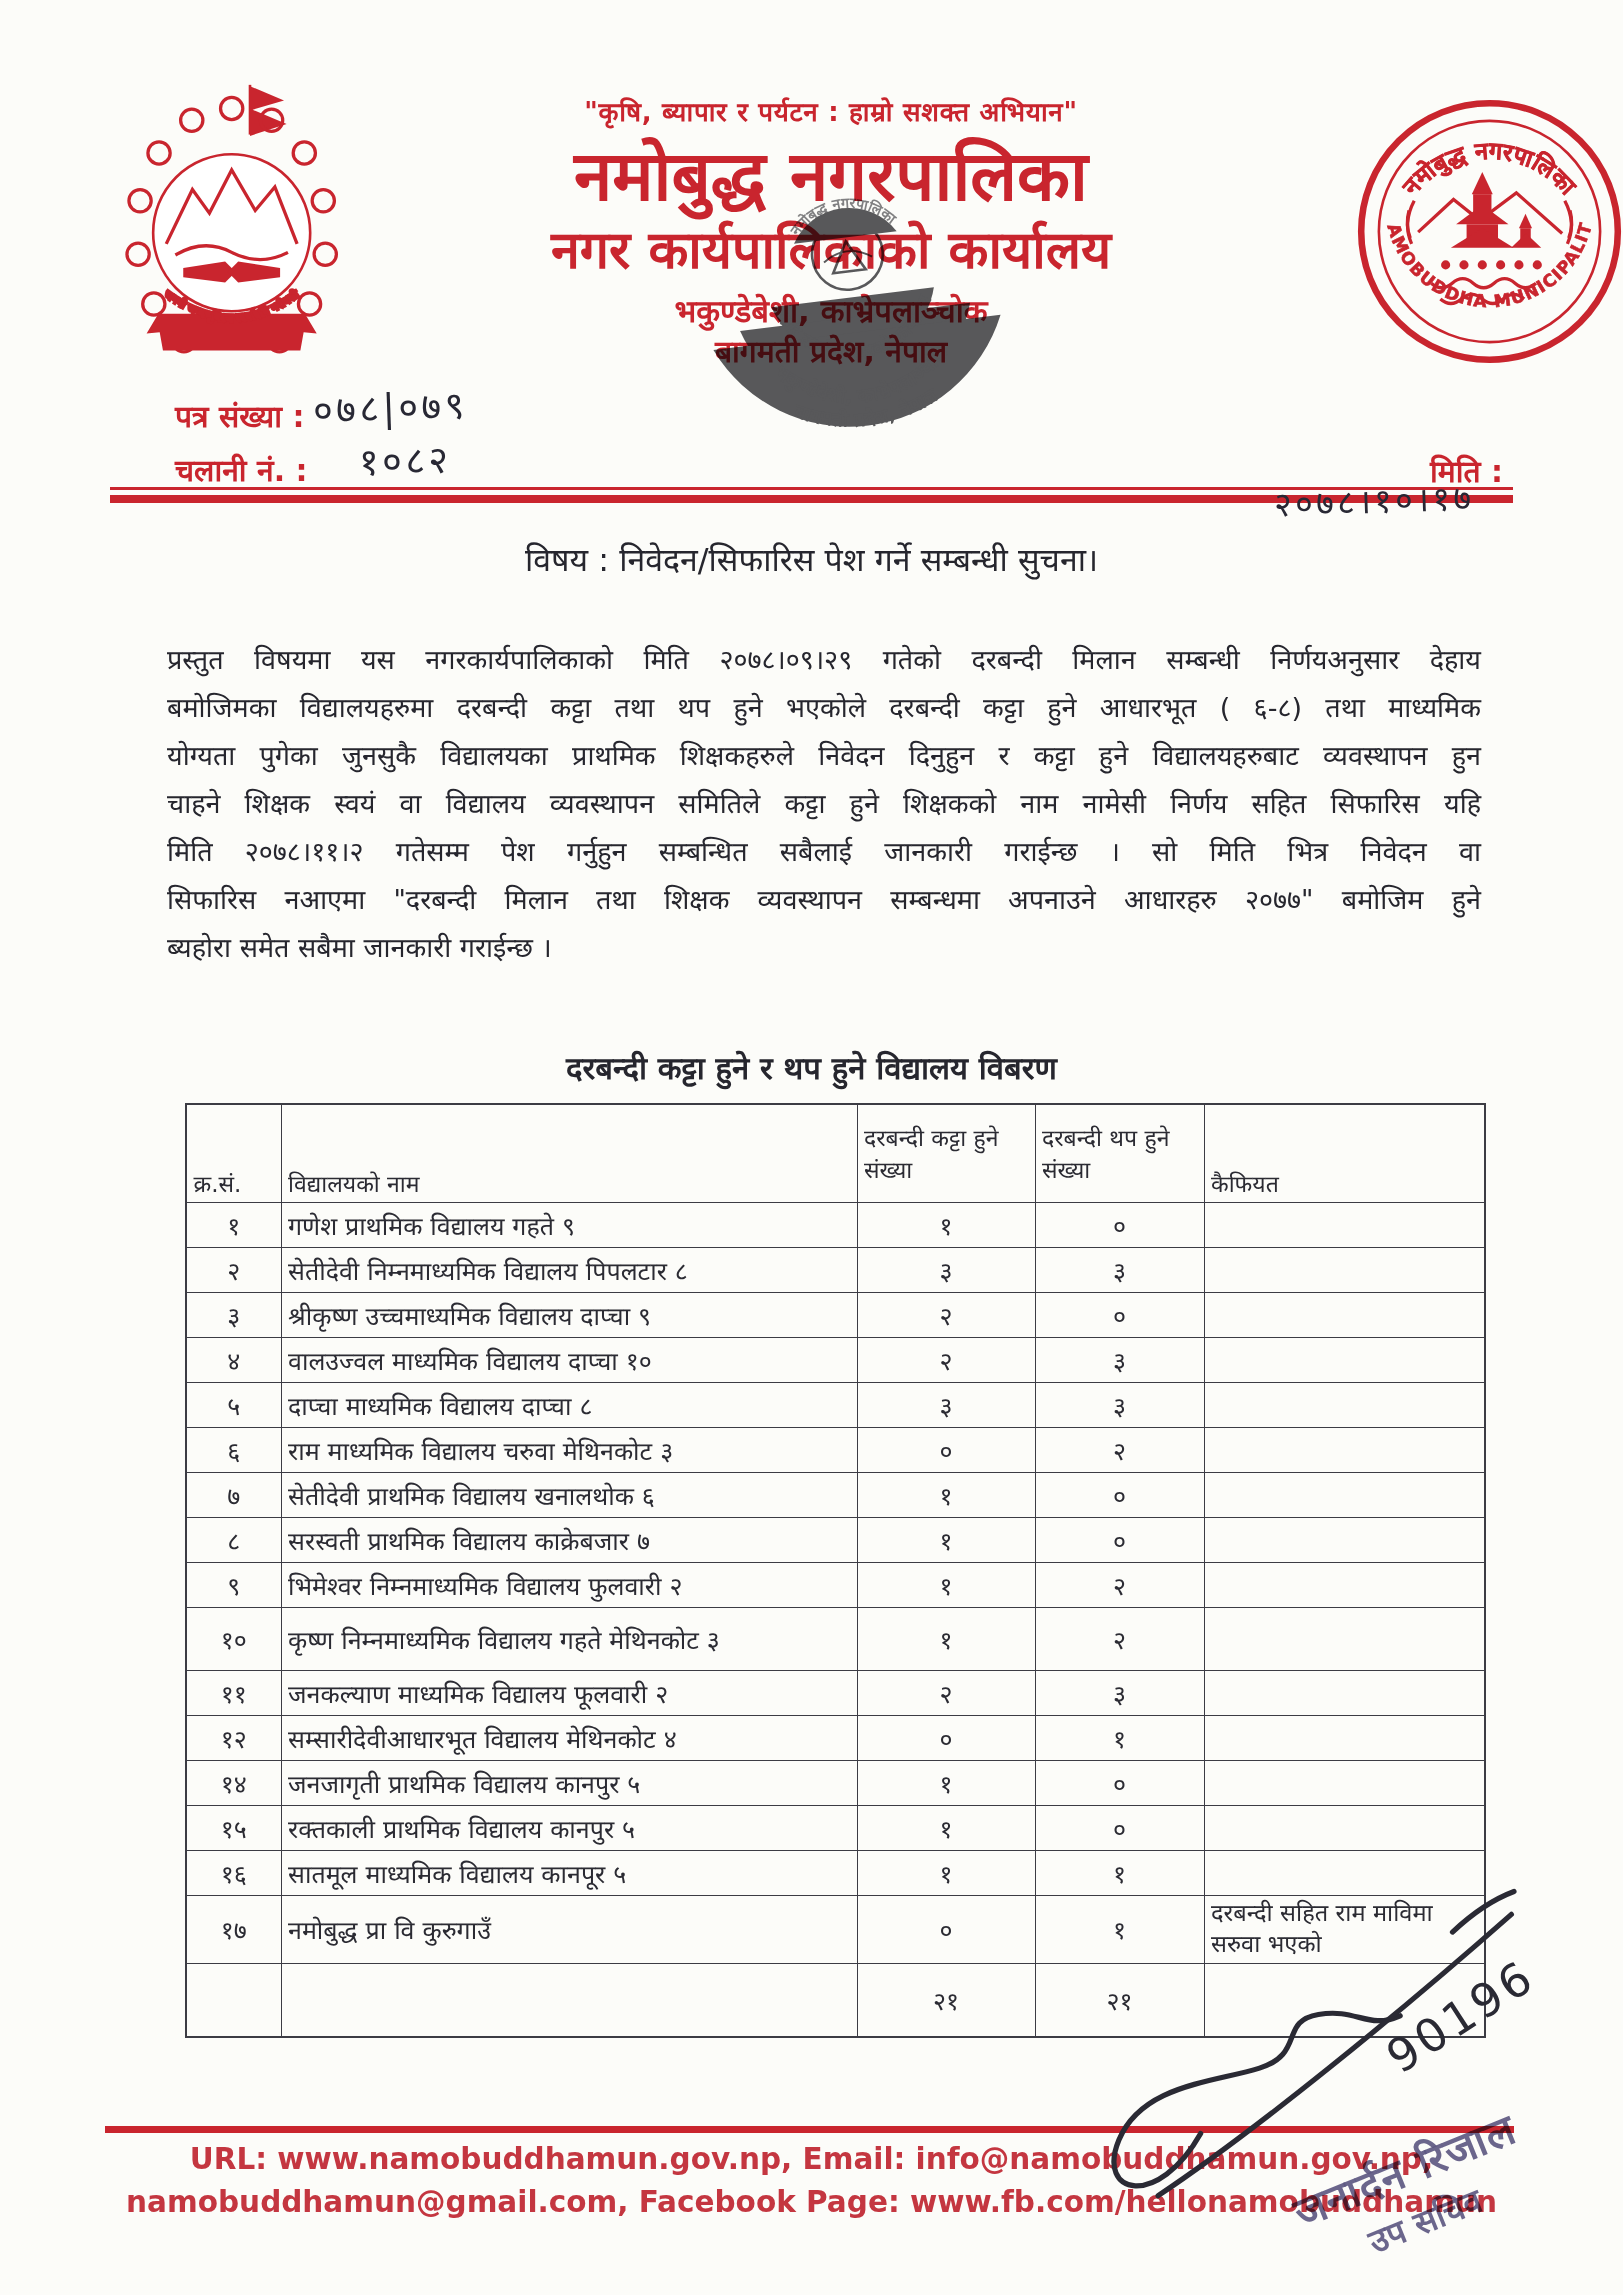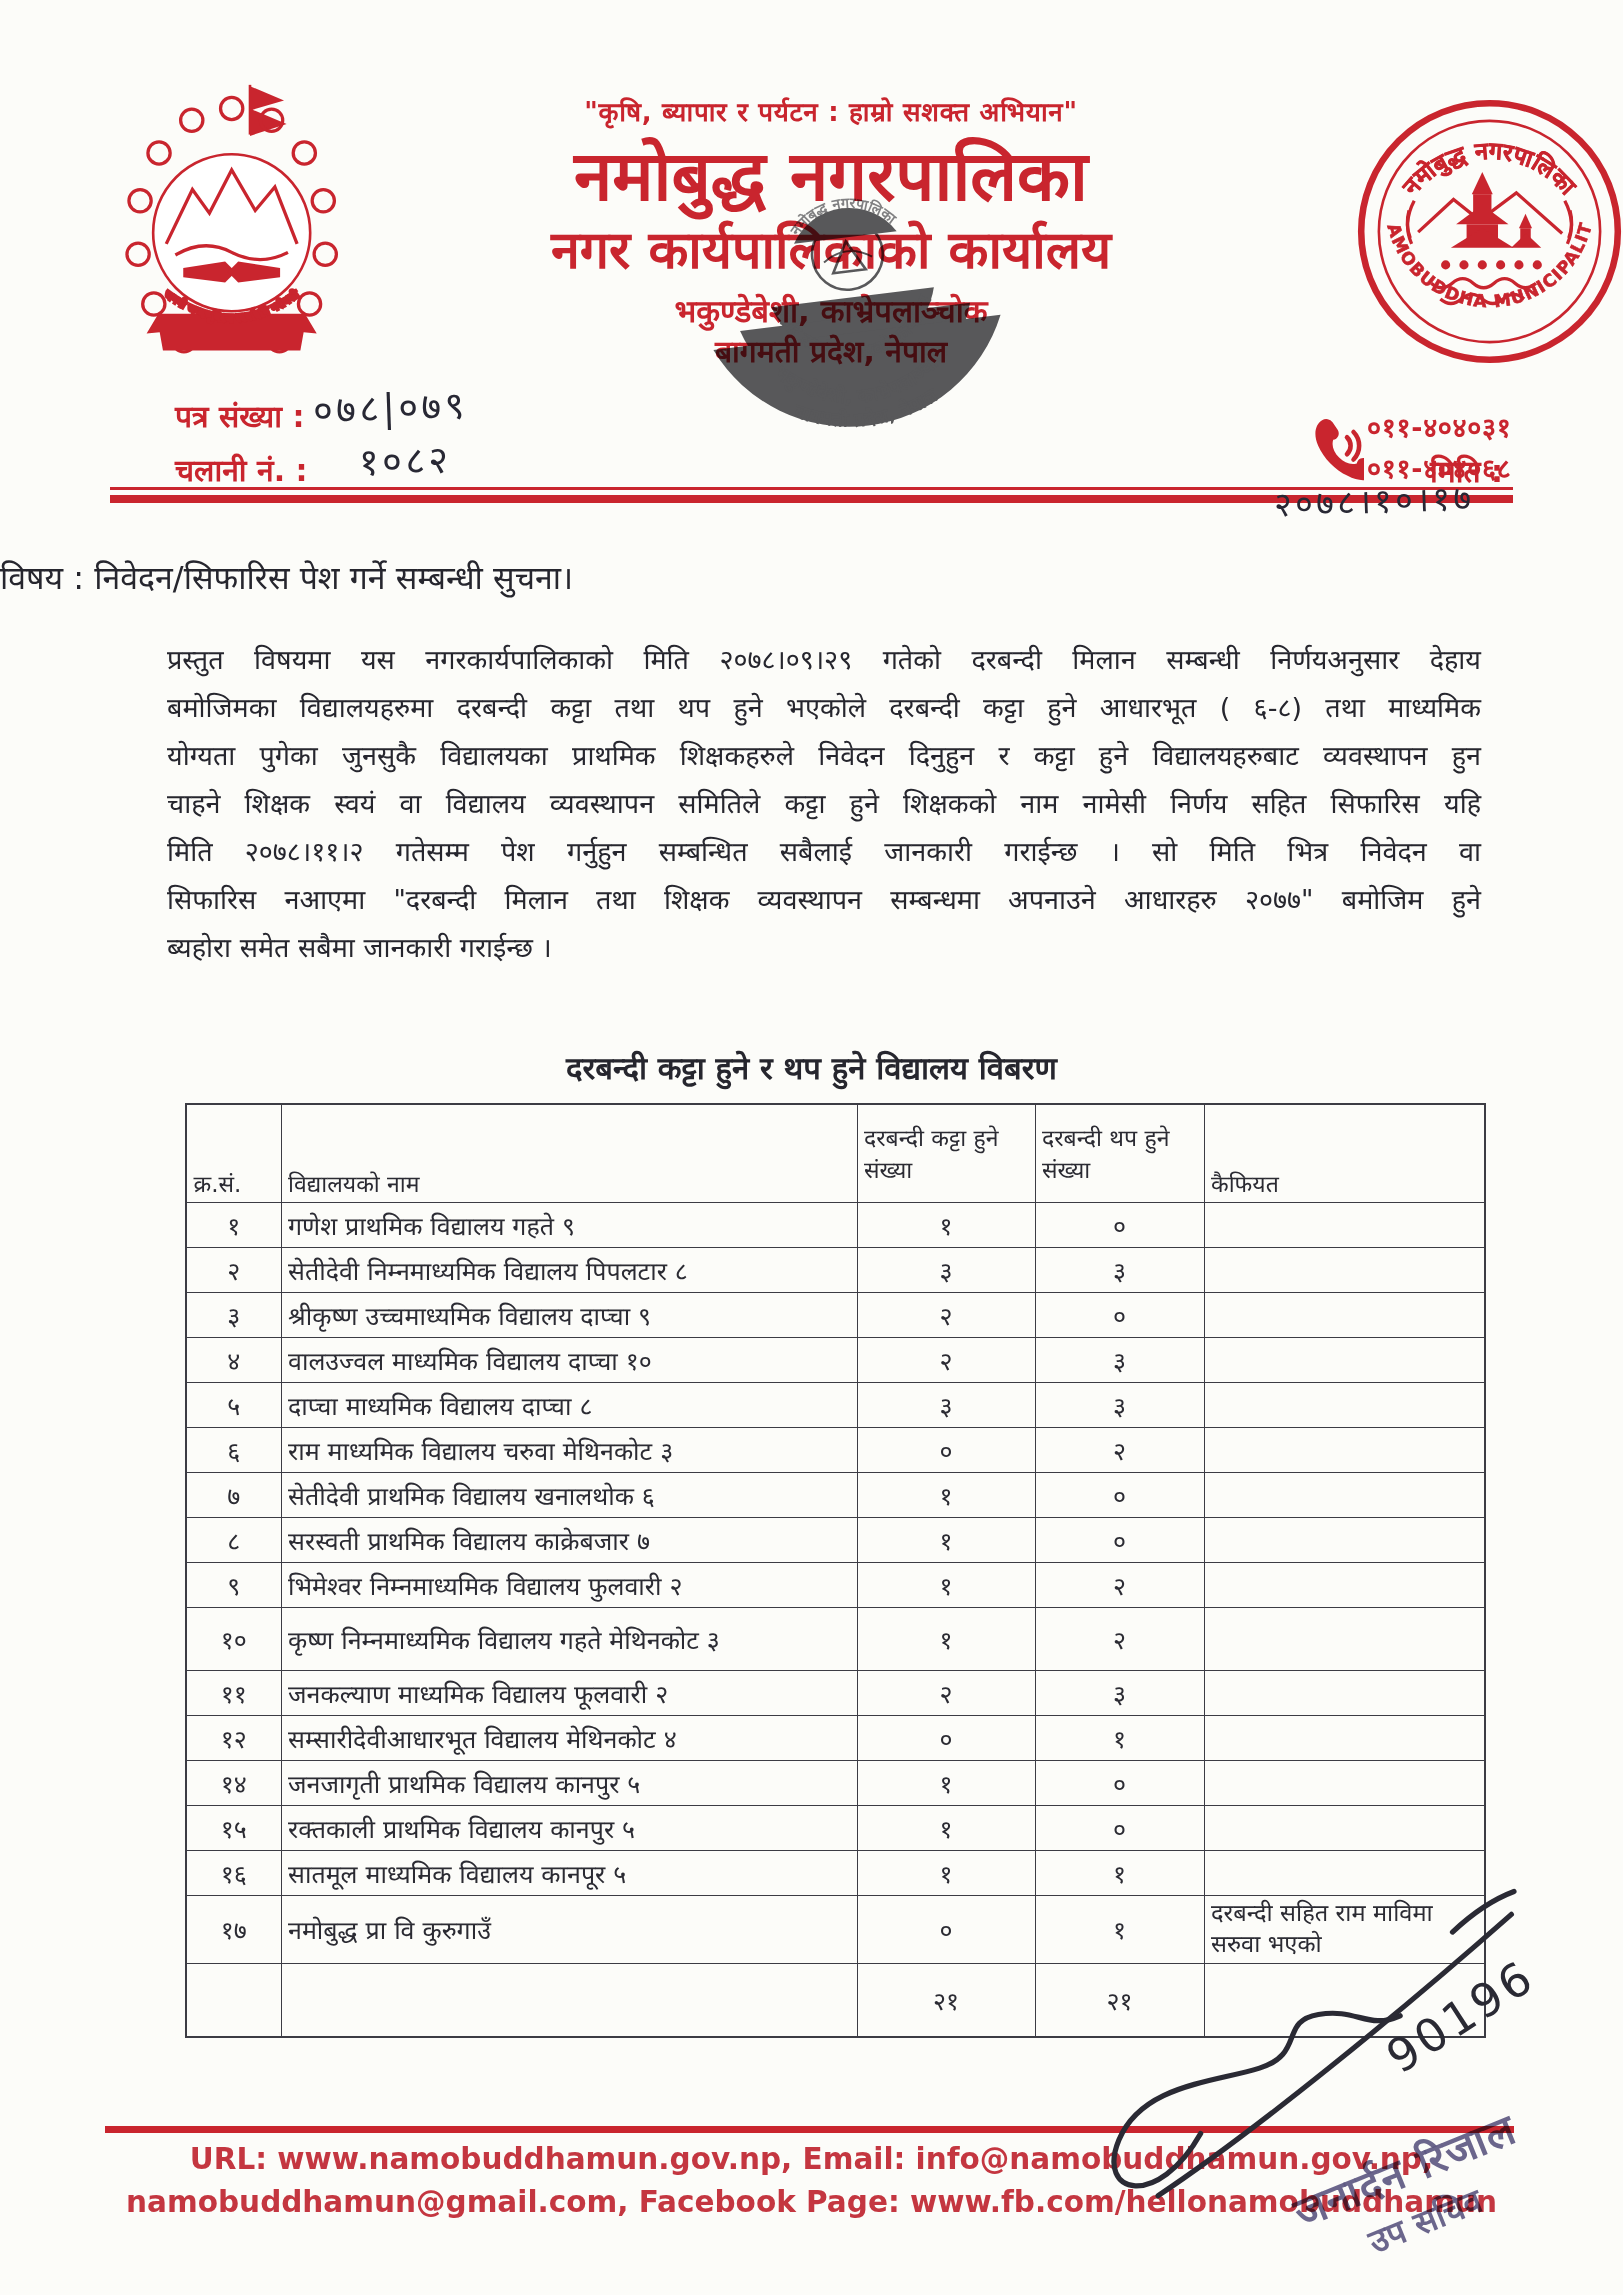--- a/index.html
+++ b/index.html
@@ -18,21 +18,21 @@
 
   .phone-block{left:1367px;top:407px;width:236px;}
   .phone-num{font-size:27px;font-weight:bold;line-height:41px;color:#c9252e;letter-spacing:0.7px;}
 
   
   .meta-label{font-size:30px;font-weight:bold;color:#c9252e;margin-left:44px;}
   .hand{color:#282834;font-size:38px;letter-spacing:3.3px;transform:rotate(-2deg);}
   .sep-thin{left:110px;top:487px;width:1403px;height:2.6px;background:#c9252e;}
   .sep-thick{left:110px;top:495px;width:1403px;height:7.9px;background:#c9252e;}
 
-  .subject{left:0;top:555px;width:1623px;text-align:left;font-size:32px;}
+  .subject{left:0;top:537px;width:1623px;text-align:center;font-size:32px;}
 
   
   .bodytext{left:167px;top:636px;width:1314px;}
   .bline{font-size:27px;line-height:48px;height:48px;white-space:nowrap;
          text-align:justify;text-align-last:justify;}
   .bline.last{text-align:left;text-align-last:left;}
 
   .tbl-title{left:0;top:1046px;width:1623px;text-align:center;font-size:31px;font-weight:bold;}
 
   
@@ -175,28 +175,20 @@
       </text>
       <text font-size="30" font-weight="bold">
         <textPath href="#stk-2" startOffset="50%" text-anchor="middle">भकुण्डेबेशी, काभ्रेपलाञ्चोक</textPath>
       </text>
       <text font-size="30" font-weight="bold">
         <textPath href="#stk-3" startOffset="50%" text-anchor="middle">बागमती प्रदेश, नेपाल</textPath>
       </text>
     </g>
   </svg>
 
-  <div class="abs phone-block">
-    <svg class="abs" style="left:-58px;top:7.9px" width="55" height="72" viewBox="0 0 84 110">
-      <path d="M20,8 a12,12 0 0 1 16,3 l8,12 a10,10 0 0 1 -7,15 c-3,9 1,19 9,27 c8,8 18,12 27,9 a10,10 0 0 1 15,-7 l12,8 a12,12 0 0 1 3,16 c-8,10 -26,12 -44,2 C40,84 22,66 14,47 6,29 10,14 20,8 Z" fill="#c9252e"></path>
-      <path d="M58,34 a18,18 0 0 1 0,26 M68,26 a30,30 0 0 1 0,42" stroke="#c9252e" stroke-width="7" fill="none" stroke-linecap="round"></path>
-    </svg>
-    <div class="phone-num">०११-४०४०३१</div>
-    <div class="phone-num">०११-४०४०६८</div>
-  </div>
 
   <div class="abs meta-label" style="left:131px;top:395px">पत्र संख्या :</div>
   <div class="abs hand" style="left:313px;top:380px">०७८|०७९</div>
   <div class="abs meta-label" style="left:131px;top:449px">चलानी नं. :</div>
   <div class="abs hand" style="left:359px;top:433px">१०८२</div>
   <div class="abs sep-thin"></div>
   <div class="abs sep-thick"></div>
   <div class="abs meta-label" style="left:1386px;top:450px">मिति :</div>
   <div class="abs hand" style="left:1274px;top:477px;font-size:34px;z-index:3">२०७८।१०।१७</div>
 

